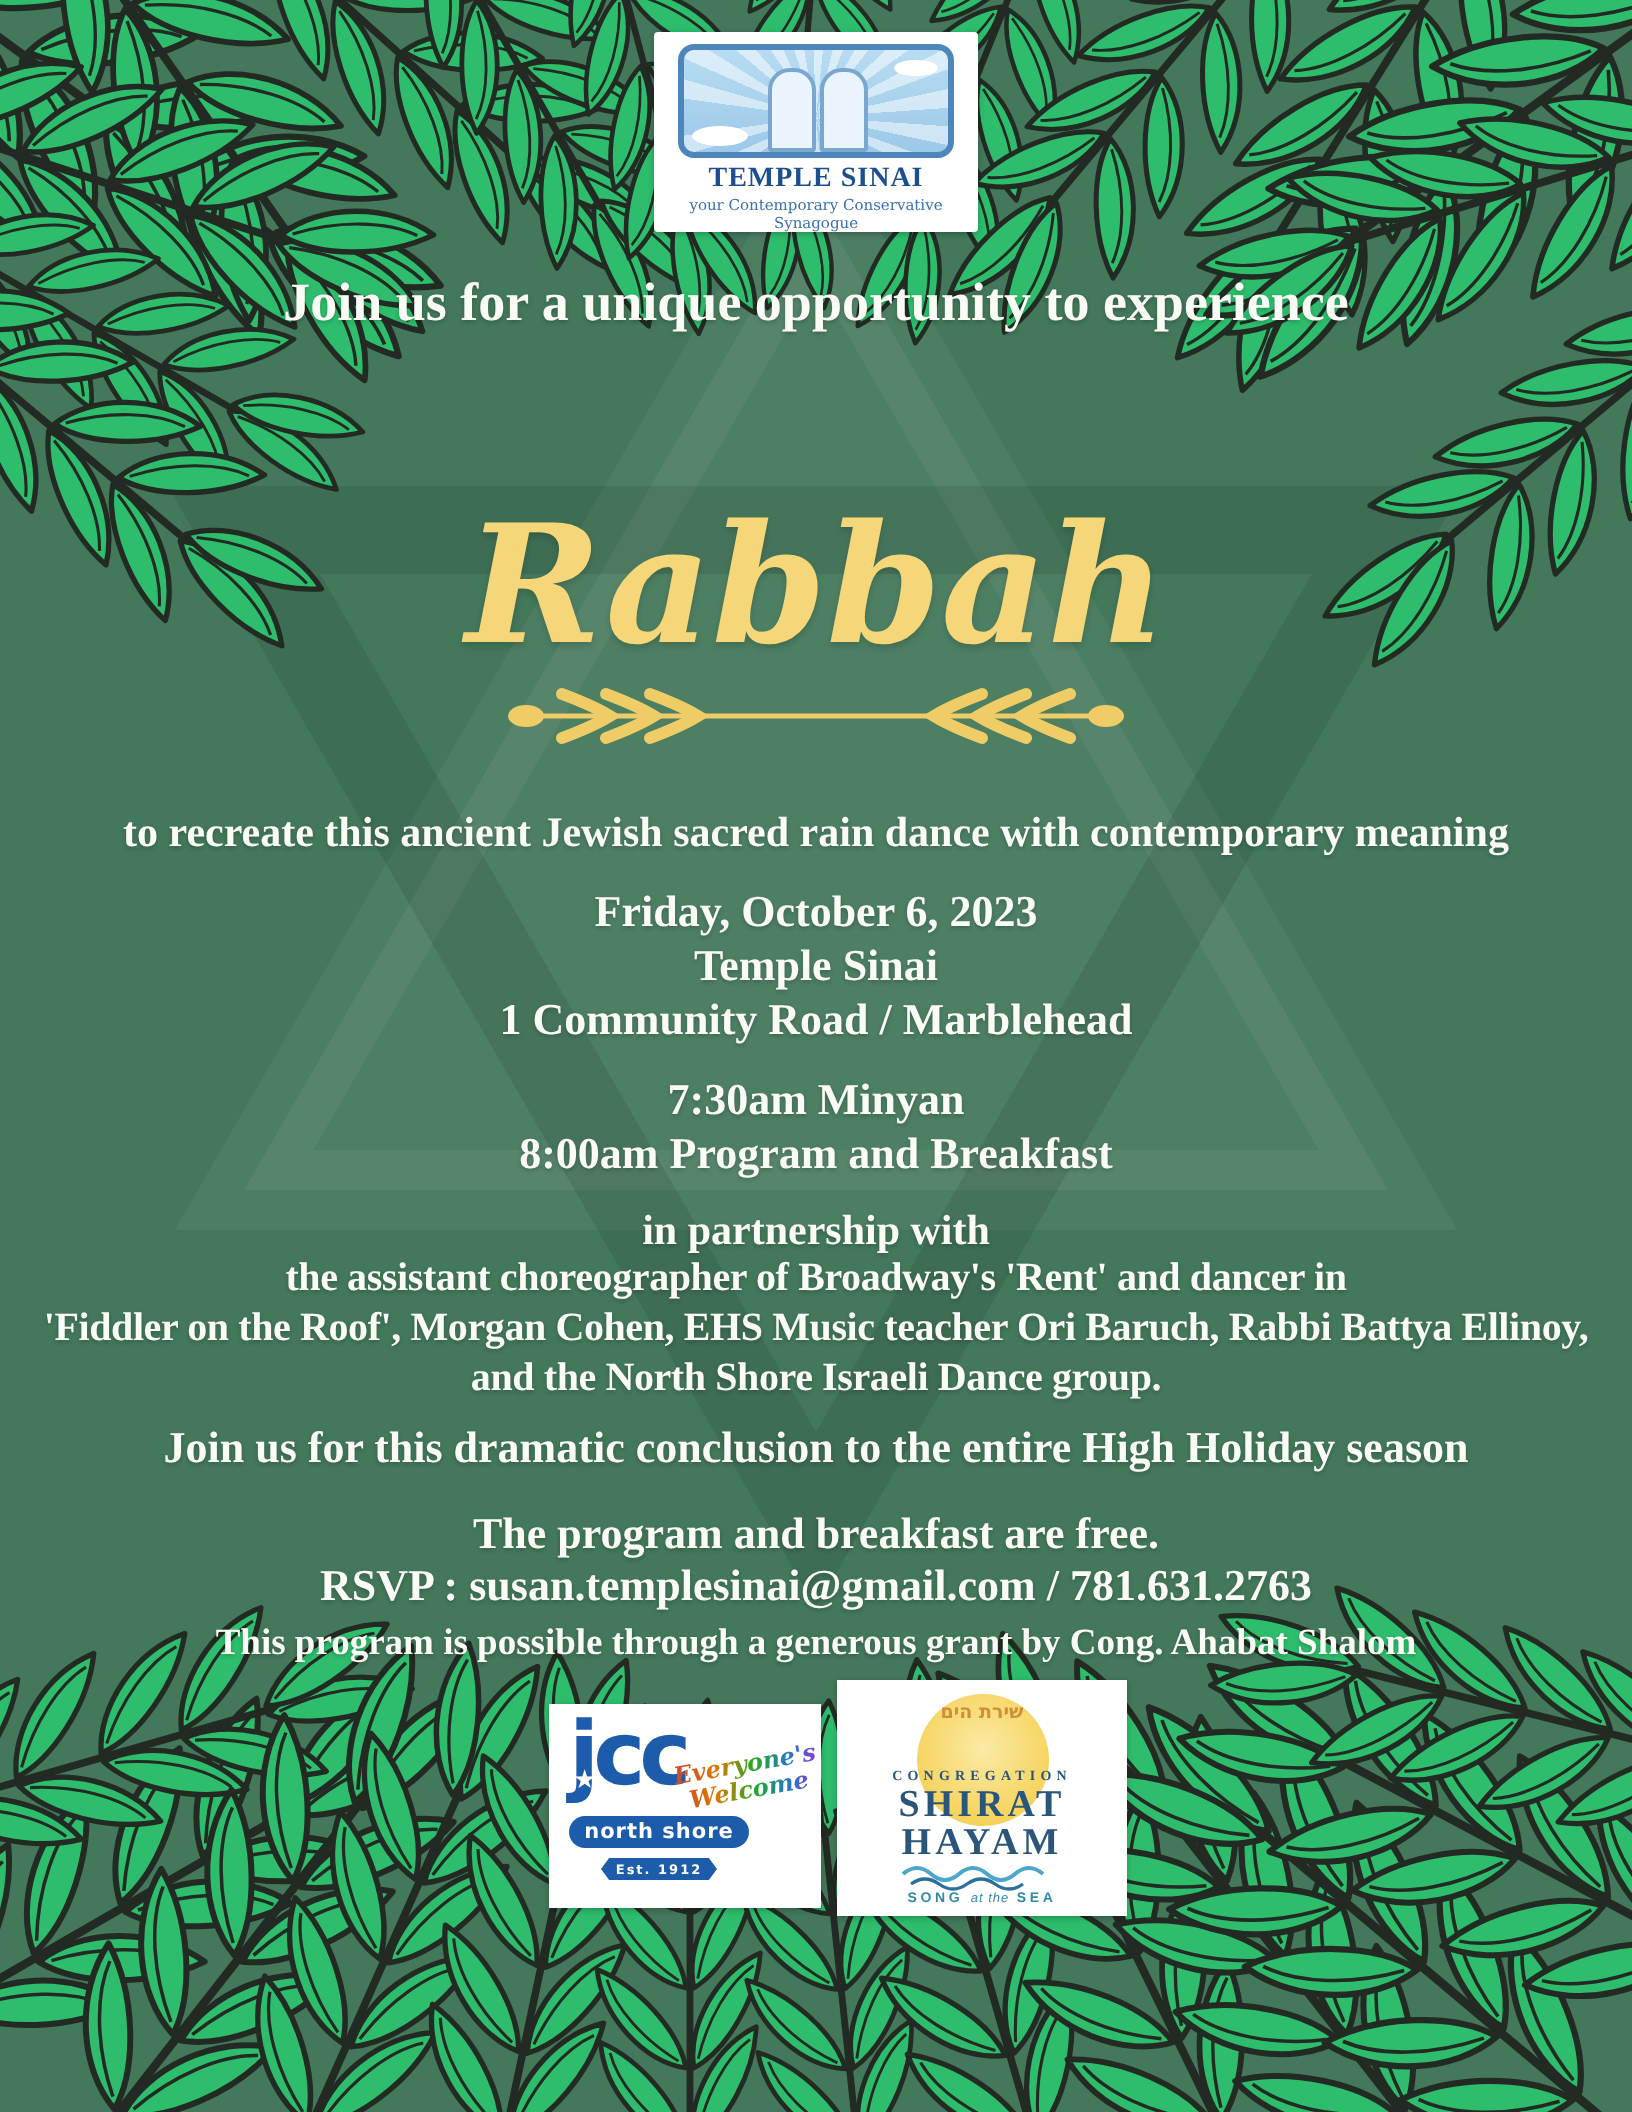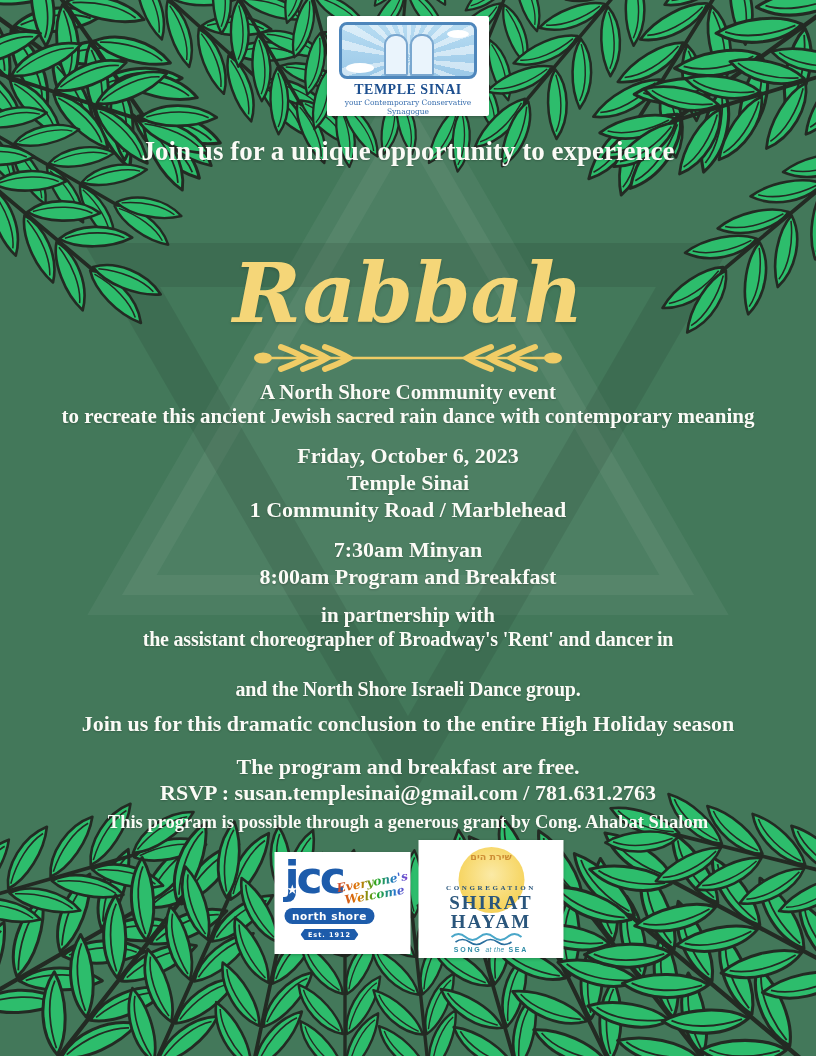--- a/index.html
+++ b/index.html
@@ -173,31 +173,31 @@
     <g stroke="#f0cc66" stroke-width="6" fill="none" stroke-linecap="round">
       <path d="M28,6 Q44,12 52,17 Q44,22 28,28"></path>
       <path d="M50,6 Q66,12 74,17 Q66,22 50,28"></path>
       <path d="M72,6 Q88,12 96,17 Q88,22 72,28"></path>
       <path d="M282,6 Q266,12 258,17 Q266,22 282,28"></path>
       <path d="M260,6 Q244,12 236,17 Q244,22 260,28"></path>
       <path d="M238,6 Q222,12 214,17 Q222,22 238,28"></path>
     </g>
   </svg>
 
-  <div class="line s21" style="top:380px">A North Shore Community event</div>
   <div class="line s21" style="top:404px">to recreate this ancient Jewish sacred rain dance with contemporary meaning</div>
 
   <div class="line s22" style="top:443px">Friday, October 6, 2023</div>
   <div class="line s22" style="top:470px">Temple Sinai</div>
   <div class="line s22" style="top:497px">1 Community Road / Marblehead</div>
   <div class="line s22" style="top:537px">7:30am Minyan</div>
   <div class="line s22" style="top:564px">8:00am Program and Breakfast</div>
 
   <div class="line s21" style="top:603px">in partnership with</div>
   <div class="line s20" style="top:628px">the assistant choreographer of Broadway's 'Rent' and dancer in</div>
+  <div class="line s20" style="top:653px">'Fiddler on the Roof', Morgan Cohen, EHS Music teacher Ori Baruch, Rabbi Battya Ellinoy,</div>
   <div class="line s20" style="top:678px">and the North Shore Israeli Dance group.</div>
 
   <div class="line s22" style="top:711px">Join us for this dramatic conclusion to the entire High Holiday season</div>
   <div class="line s22" style="top:754px">The program and breakfast are free.</div>
   <div class="line s22" style="top:780px">
     <span>RSVP :</span>
     <span>susan.templesinai@gmail.com / 781.631.2763</span>
   </div>
   <div class="line s18" style="top:812px">This program is possible through a generous grant by Cong. Ahabat Shalom</div>
 

